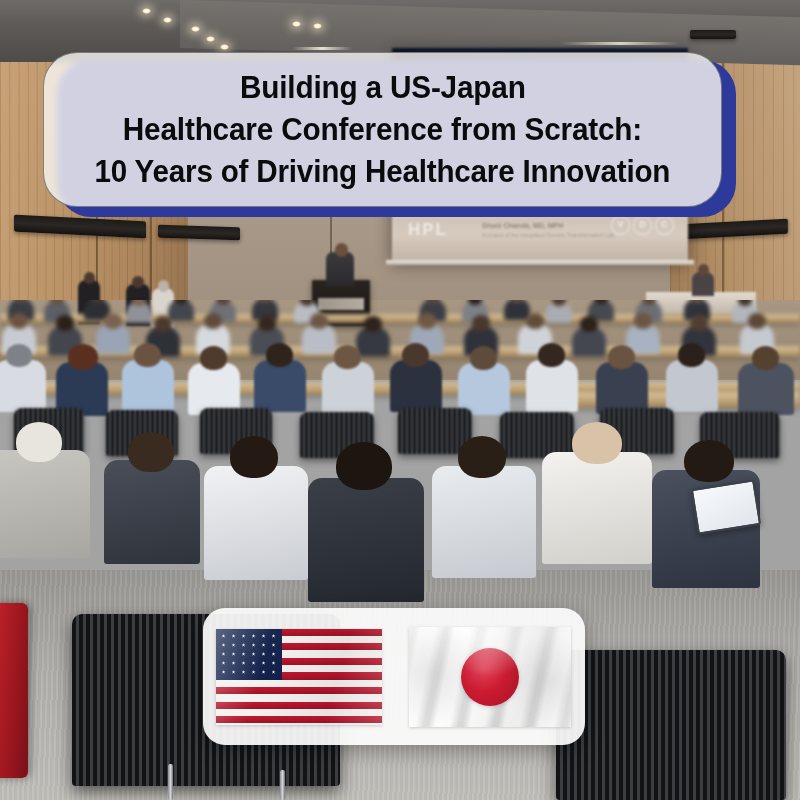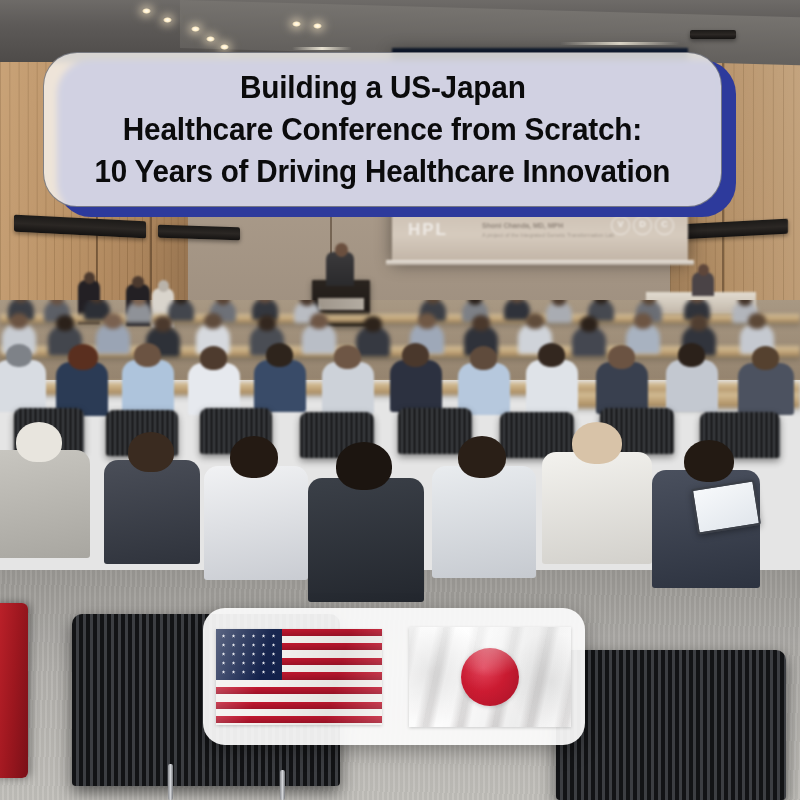--- a/index.html
+++ b/index.html
@@ -10,21 +10,21 @@
   }
   body {
     font-family: "Liberation Sans", sans-serif;
   }
 
   #poster {
     position: relative;
     width: 800px;
     height: 800px;
     overflow: hidden;
-    background: #e5e5e5;
+    background: #a3a3a3;
   }
 
   
   .photo {
     position: absolute;
     inset: 0;
     overflow: hidden;
   }
 
   

